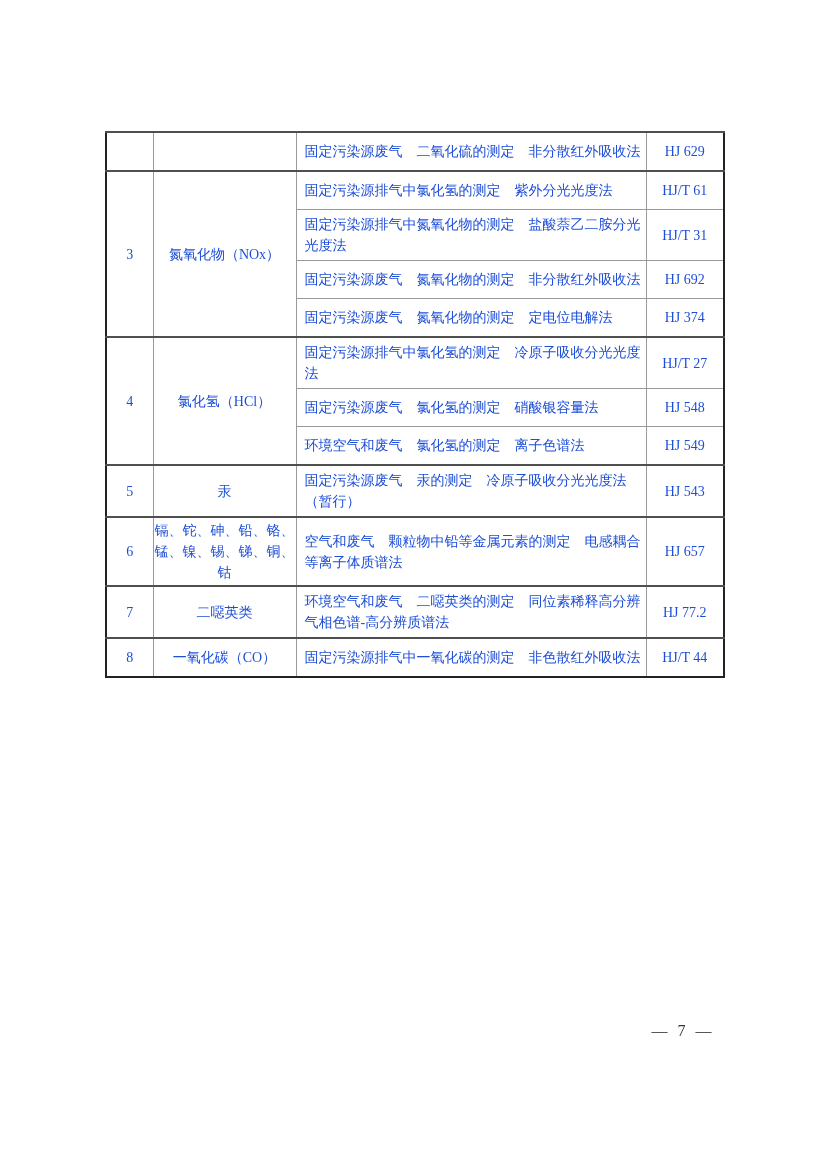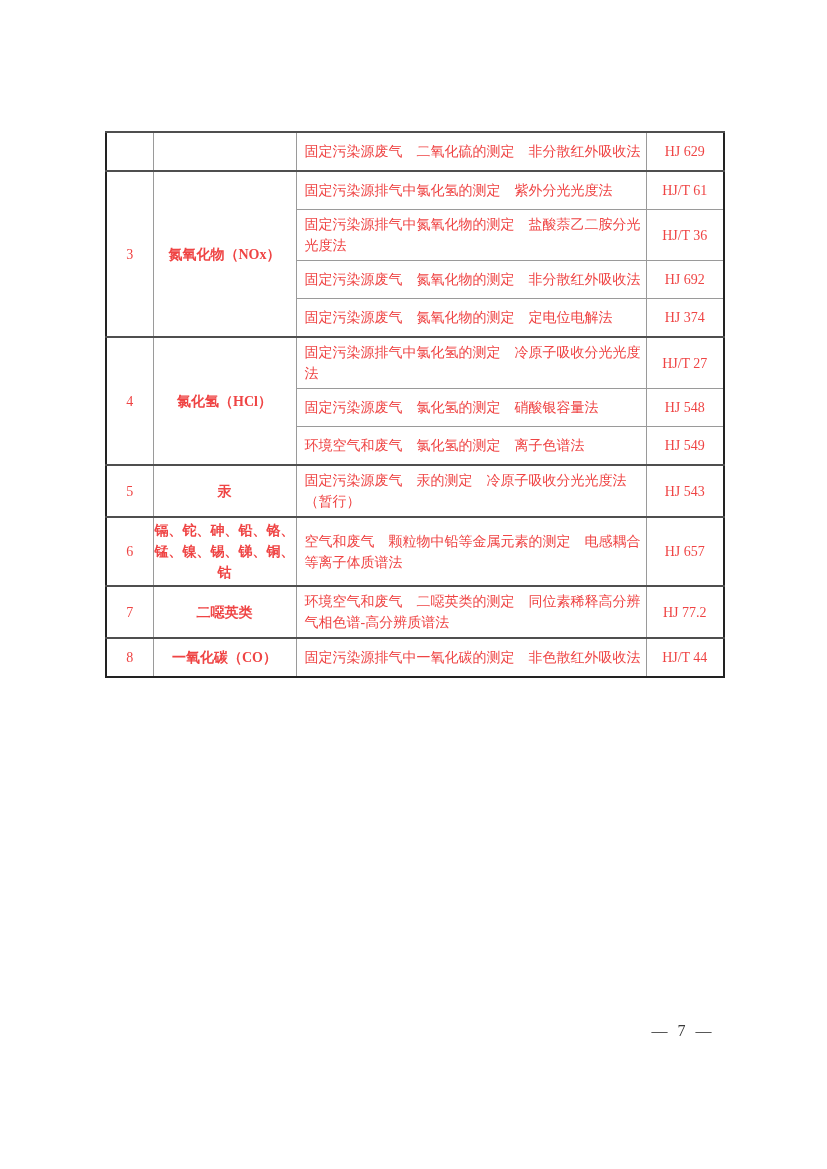--- a/index.html
+++ b/index.html
@@ -23,37 +23,36 @@
     width: 618px;
     border-collapse: collapse;
     table-layout: fixed;
     border: 2px solid #222222;
   }
   table.standards td {
     border: 1px solid #9a9a9a;
     font-size: 14px;
     line-height: 21px;
     vertical-align: middle;
-    color: #ef4444;
+    color: #1d4ed8;
     overflow: hidden;
   }
   table.standards tr {
     height: 34px;
   }
   tr.group-start td {
     border-top: 2px solid #4f4f4f;
   }
   td.col-no {
     text-align: center;
     padding: 0 2px;
   }
   td.col-name {
     text-align: center;
     padding: 2px 1px;
-    font-weight: bold;
   }
   td.col-method {
     text-align: left;
     padding: 4px 2px 4px 8px;
     word-break: break-all;
   }
   td.col-code {
     text-align: center;
     padding: 8px 2px;
     white-space: nowrap;
@@ -90,21 +89,21 @@
           <td class="col-code">HJ 629</td>
         </tr>
         <tr class="group-start">
           <td class="col-no" rowspan="4">3</td>
           <td class="col-name" rowspan="4">氮氧化物（NOx）</td>
           <td class="col-method">固定污染源排气中氯化氢的测定　紫外分光光度法</td>
           <td class="col-code">HJ/T 61</td>
         </tr>
         <tr>
           <td class="col-method">固定污染源排气中氮氧化物的测定　盐酸萘乙二胺分光光度法</td>
-          <td class="col-code">HJ/T 36</td>
+          <td class="col-code">HJ/T 31</td>
         </tr>
         <tr>
           <td class="col-method">固定污染源废气　氮氧化物的测定　非分散红外吸收法</td>
           <td class="col-code">HJ 692</td>
         </tr>
         <tr>
           <td class="col-method">固定污染源废气　氮氧化物的测定　定电位电解法</td>
           <td class="col-code">HJ 374</td>
         </tr>
         <tr class="group-start">

